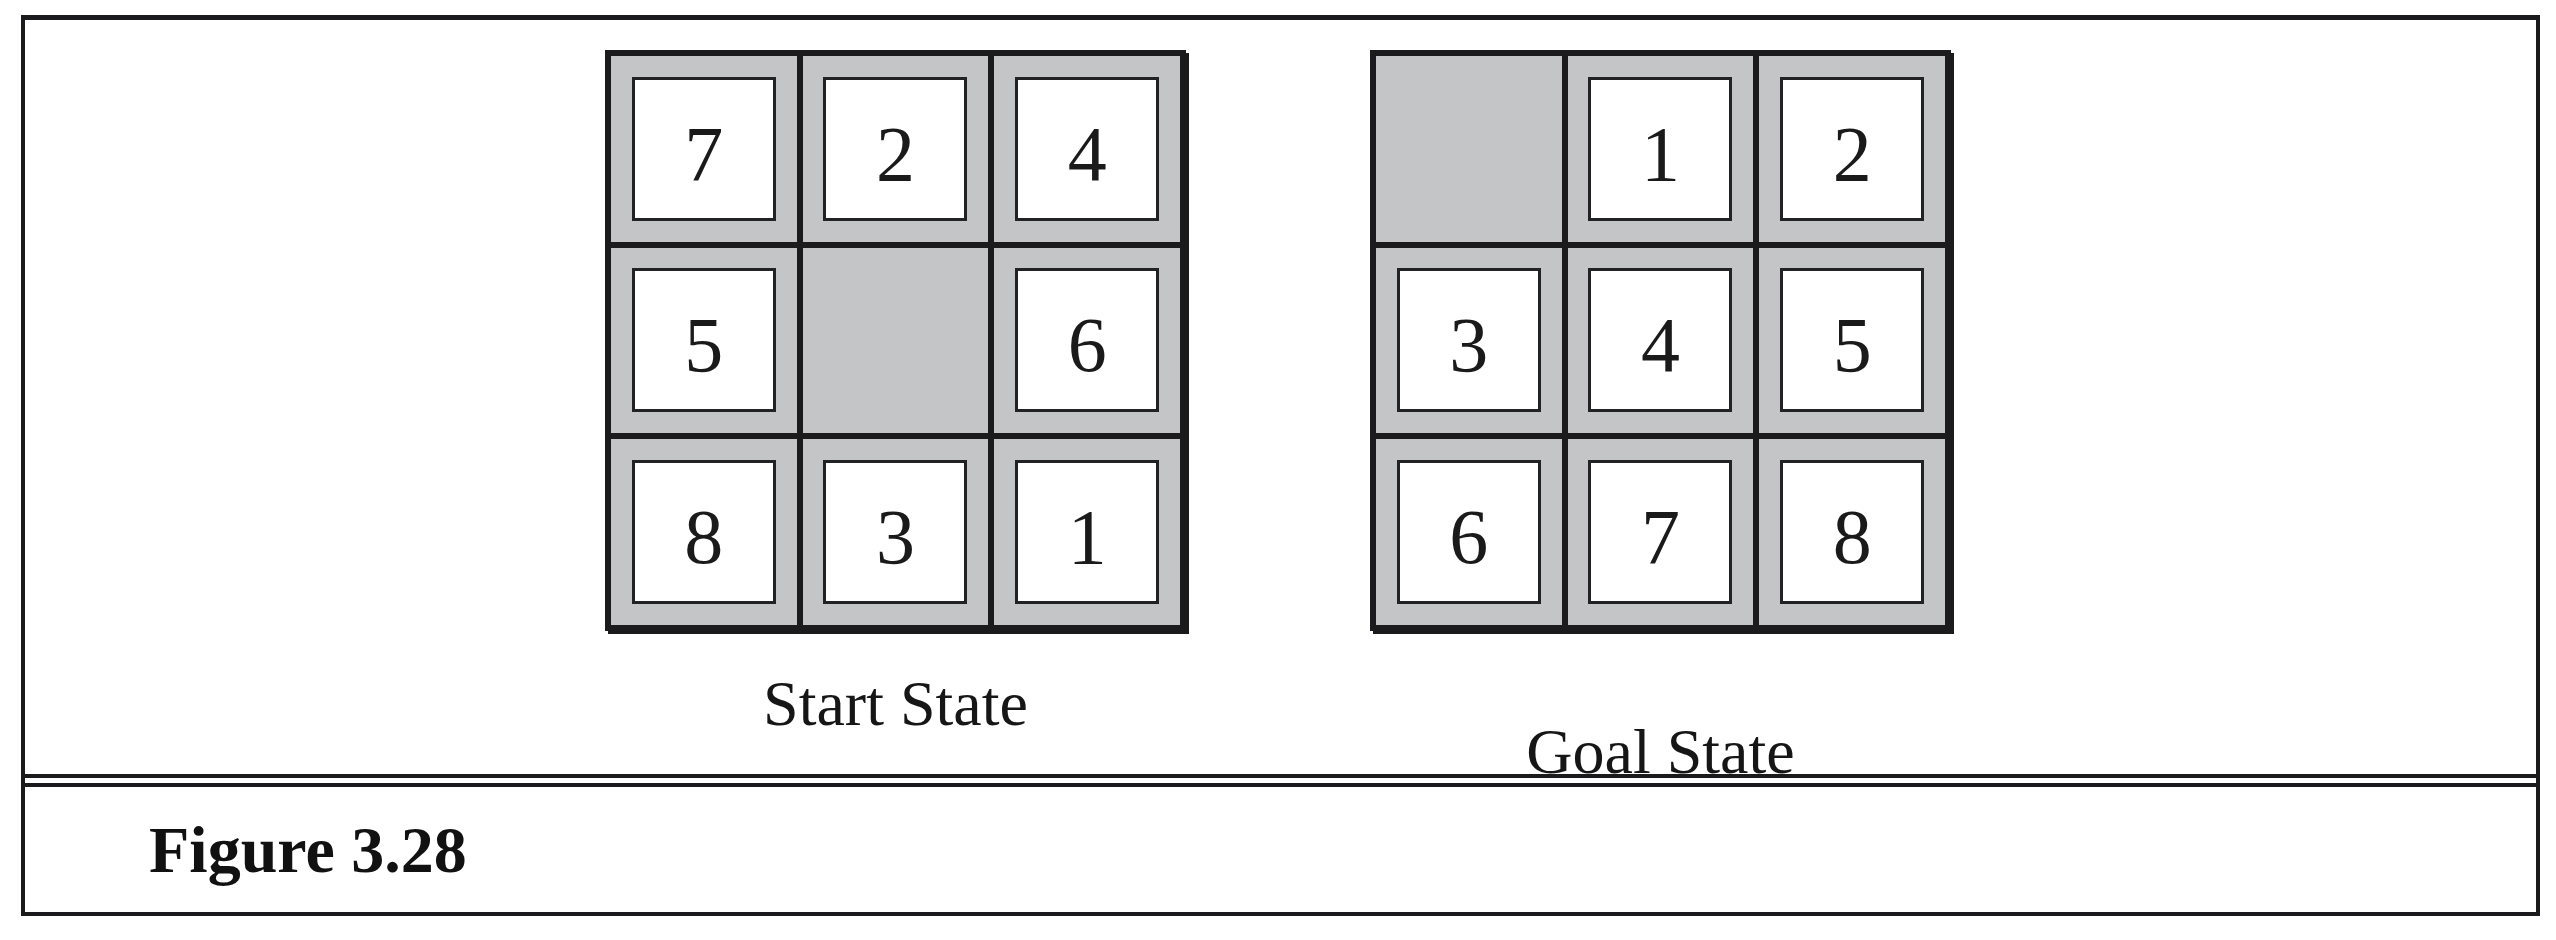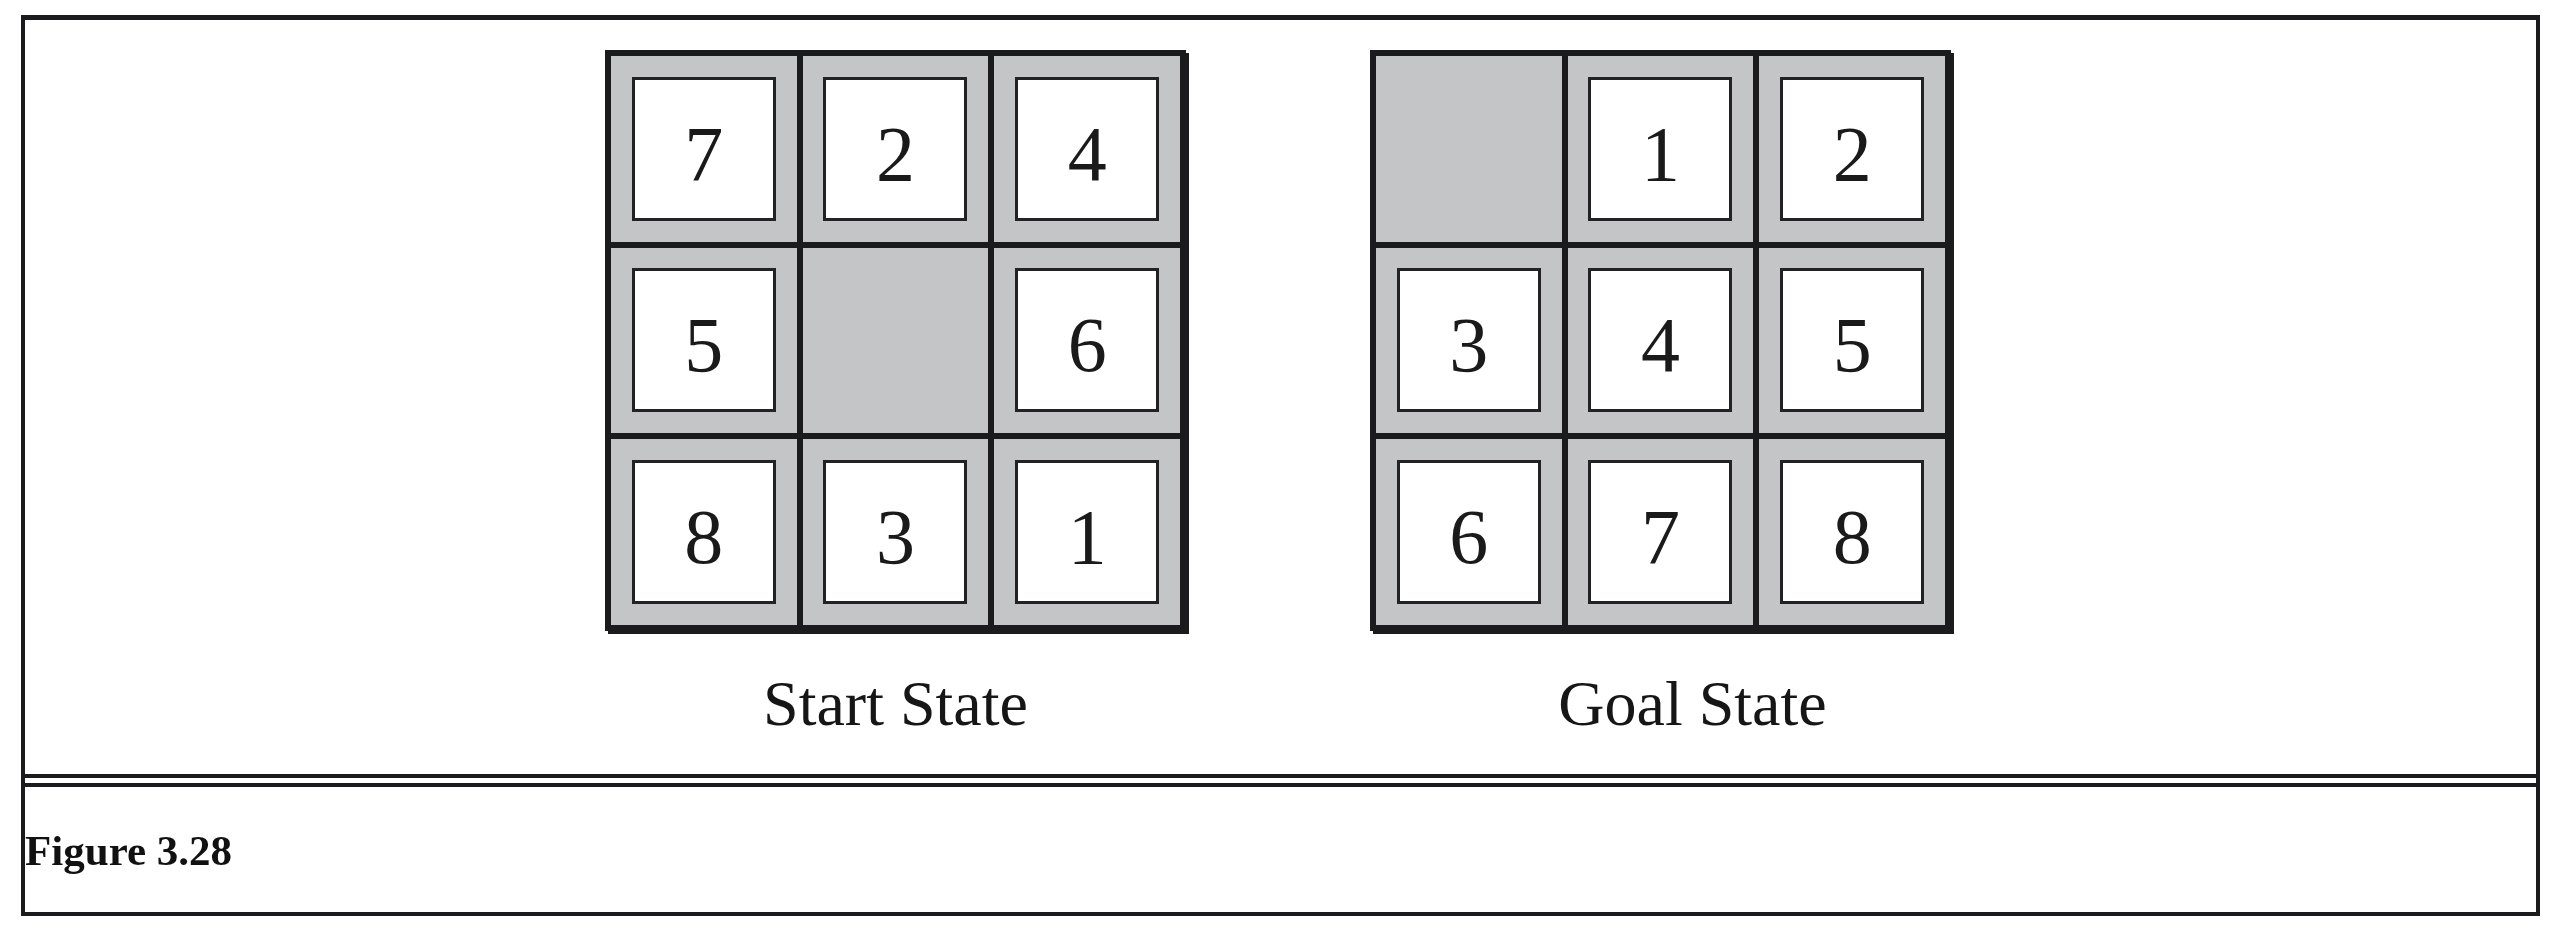--- a/index.html
+++ b/index.html
@@ -58,38 +58,39 @@
     position: absolute;
     top: 672px;
     width: 581px;
     text-align: center;
     font-size: 64px;
     line-height: 1;
     color: #161616;
     white-space: nowrap;
   }
   .state-label.start { left: 605px; }
-  .state-label.goal  { left: 1402px; }
+  .state-label.goal  { left: 1370px; margin-top: 48px; }
   .sep {
     position: absolute;
     left: 21px;
     width: 2519px;
     height: 4px;
     background: #1b1b1d;
   }
   .sep.line1 { top: 774px; }
   .sep.line2 { top: 783px; }
   .caption {
     position: absolute;
     left: 25px; top: 791px;
     width: 2511px; height: 118px;
     display: flex;
     align-items: center;
+    padding-left: 124px;
     gap: 90px;
-    font-size: 43px;
+    font-size: 66px;
     color: #111111;
     white-space: nowrap;
   }
   .caption .cap-label { font-weight: 700; }
 </style>
 </head>
 <body>
 
 <div class="page">
   <div class="frame"></div>

